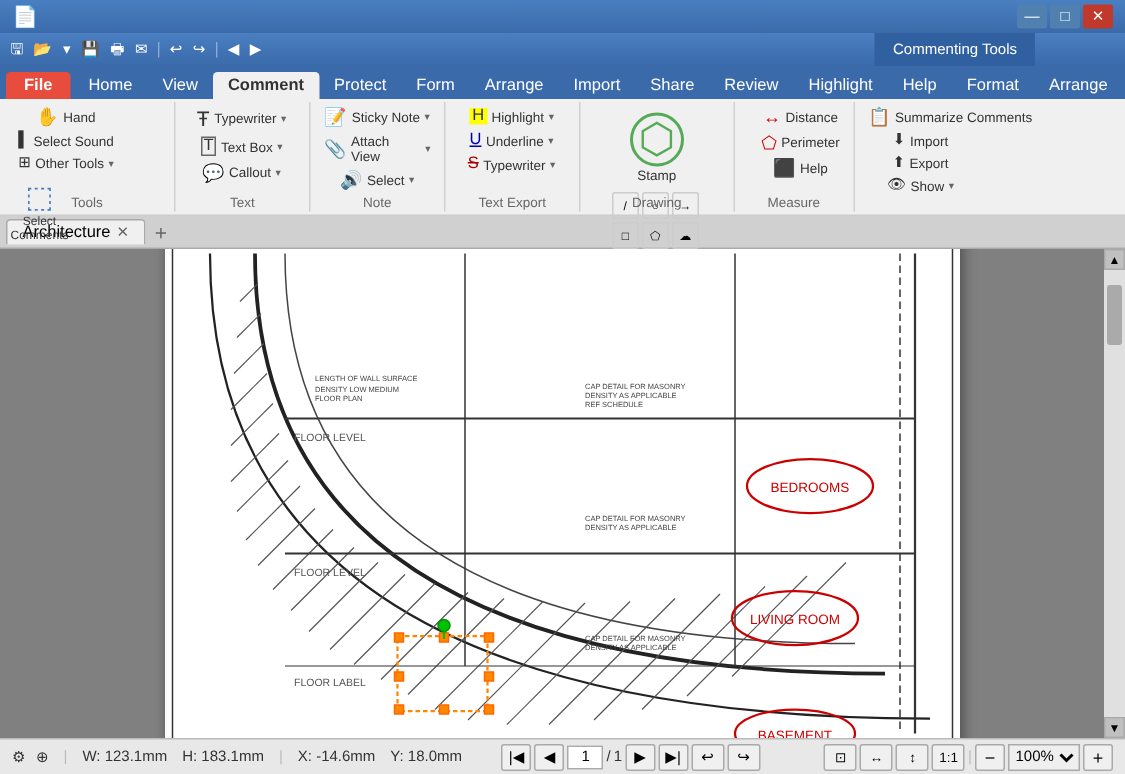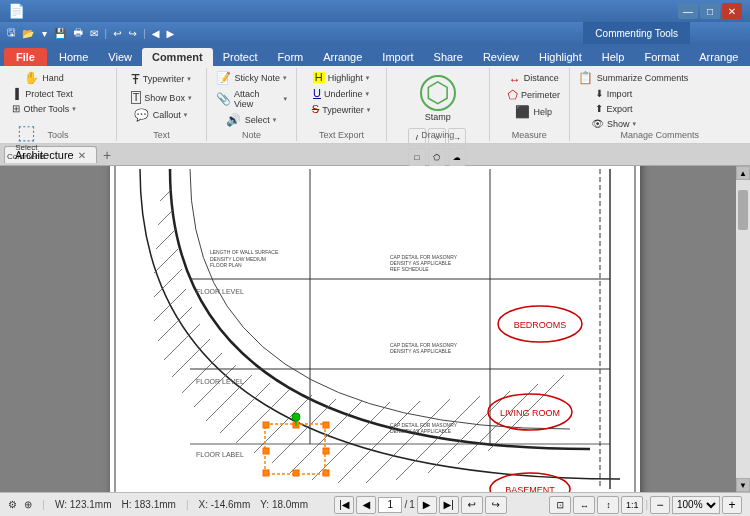--- a/index.html
+++ b/index.html
@@ -295,21 +295,21 @@
 
     <div class="ribbon-group" style="min-width:90px;">
       <div class="ribbon-buttons">
         <div class="ribbon-col" style="gap:1px;">
           <div class="rb rb-small">
             <span class="rb-icon">✋</span>
             <span>Hand</span>
           </div>
           <div class="rb rb-small">
             <span class="rb-icon" style="font-size:10px;">▌</span>
-            <span>Protect Text</span>
+            <span>Select Sound</span>
           </div>
           <div class="rb rb-small">
             <span class="rb-icon" style="font-size:10px;">⊞</span>
             <span>Other Tools</span>
             <span class="dd-arrow">▾</span>
           </div>
         </div>
         <div class="ribbon-col" style="gap:1px;">
           <div class="rb" style="min-width:44px;padding:4px 2px;">
             <span class="rb-icon" style="font-size:20px;color:#4a7fc1;">⬚</span>
@@ -323,21 +323,21 @@
     <div class="ribbon-group" style="min-width:90px;">
       <div class="ribbon-buttons">
         <div class="ribbon-col">
           <div class="rb rb-small">
             <span class="rb-icon" style="font-size:14px;color:#333;">Ŧ</span>
             <span>Typewriter</span>
             <span class="dd-arrow">▾</span>
           </div>
           <div class="rb rb-small">
             <span class="rb-icon" style="font-size:11px;border:1px solid #666;padding:0 1px;">T</span>
-            <span>Show Box</span>
+            <span>Text Box</span>
             <span class="dd-arrow">▾</span>
           </div>
           <div class="rb rb-small">
             <span class="rb-icon" style="font-size:12px;">💬</span>
             <span>Callout</span>
             <span class="dd-arrow">▾</span>
           </div>
         </div>
       </div>
       <div class="ribbon-group-label">Text</div>
@@ -444,21 +444,20 @@
             <span class="rb-icon" style="font-size:10px;">⬆</span>
             <span>Export</span>
           </div>
           <div class="rb rb-small">
             <span class="rb-icon" style="font-size:10px;">👁</span>
             <span>Show</span>
             <span class="dd-arrow">▾</span>
           </div>
         </div>
       </div>
-      <div class="ribbon-group-label">Manage Comments</div>
     </div>
   </div>
 
   <div id="tab-bar">
     <div class="doc-tab">
       <span>Architecture</span>
       <span class="close-x">✕</span>
     </div>
     <button class="tab-add">+</button>
   </div>

